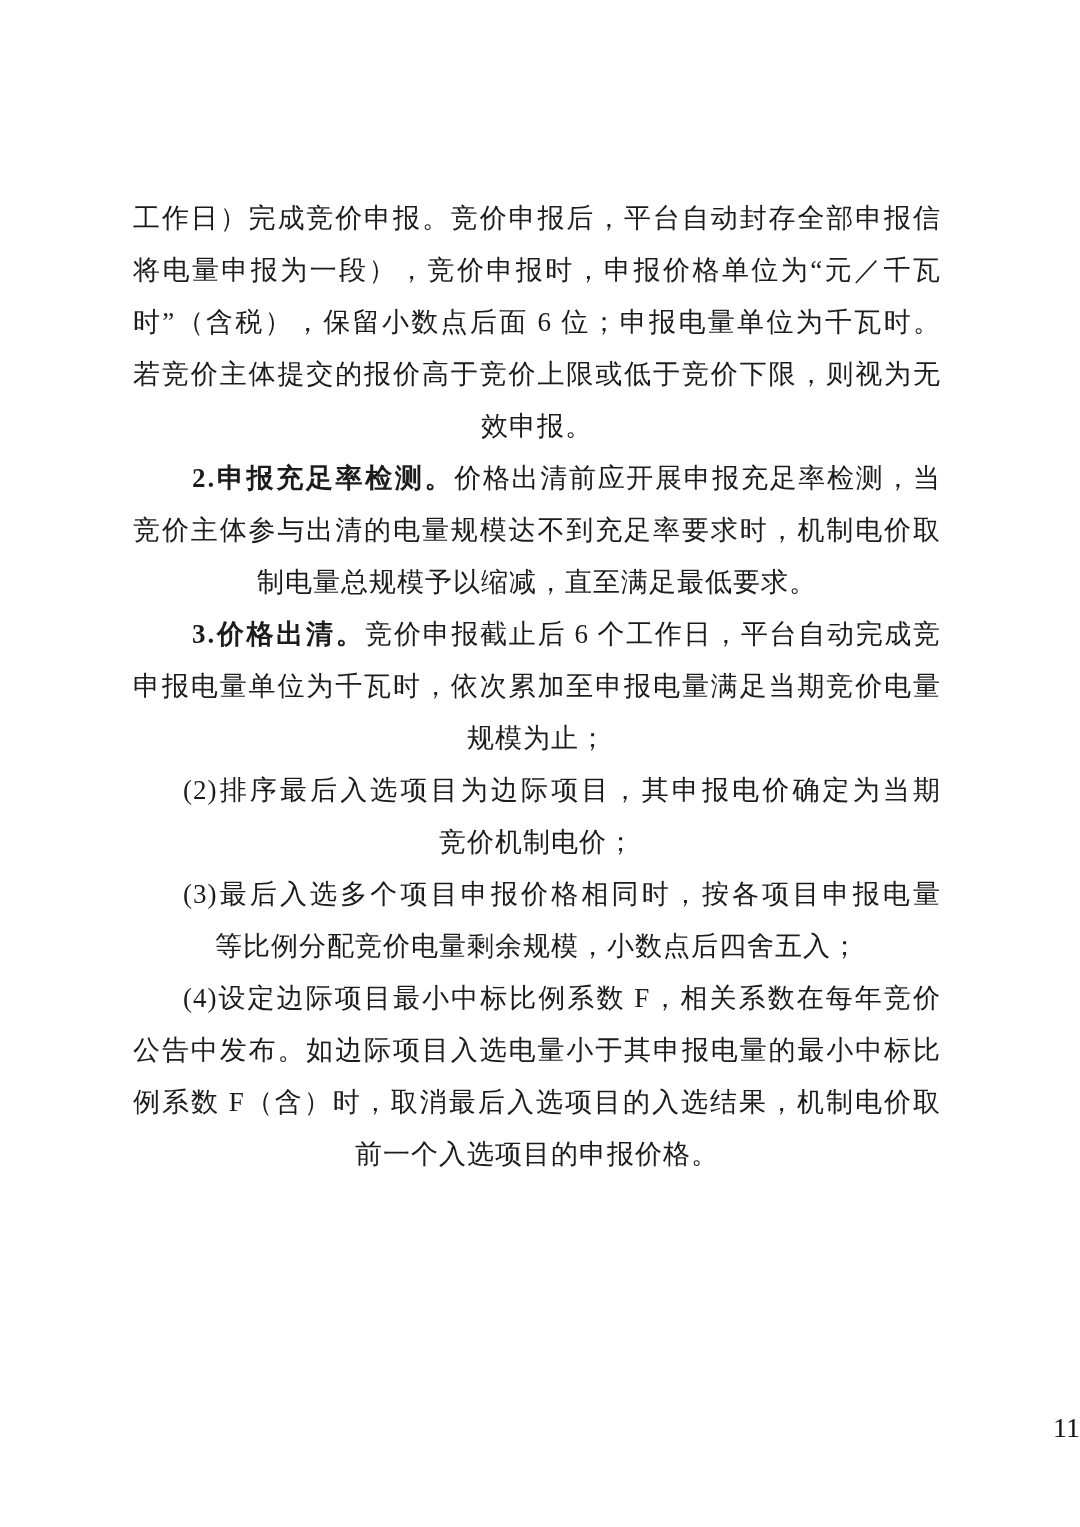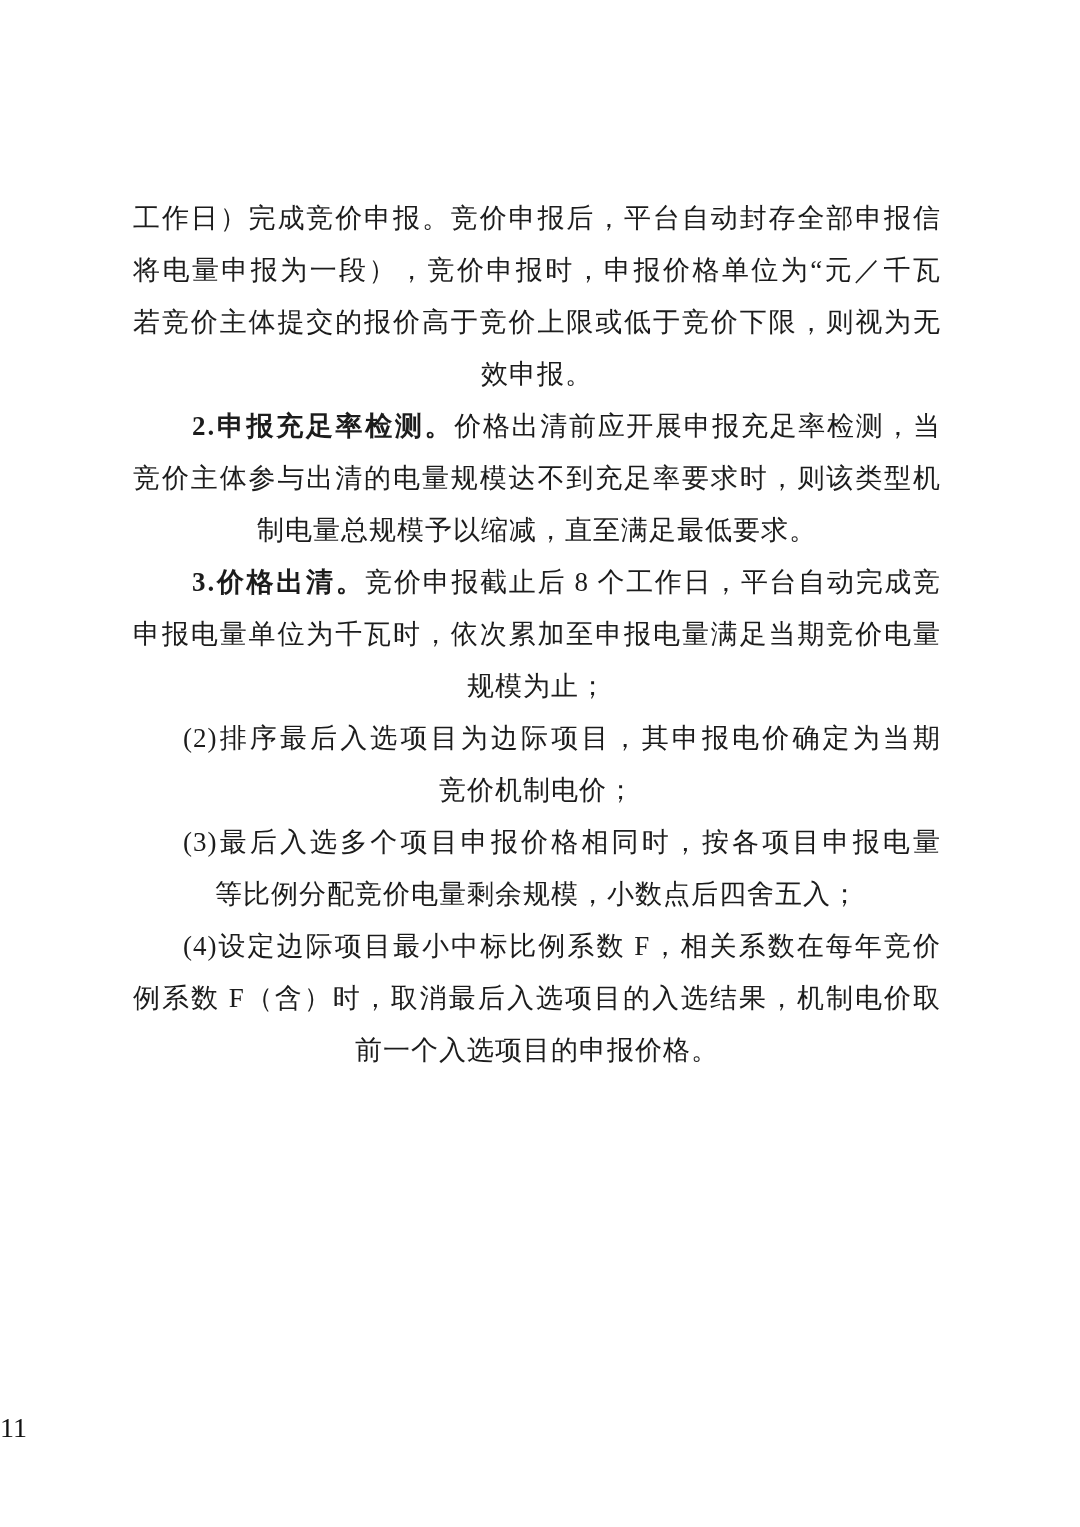--- a/index.html
+++ b/index.html
@@ -45,42 +45,44 @@
     font-weight: 700;
     letter-spacing: 2px;
   }
   .page-num {
     position: absolute;
     top: 1408px;
     left: 0;
     width: 100%;
     height: 40px;
     line-height: 40px;
-    text-align: left;
+    text-align: right;
     font-size: 28px;
     color: #111111;
   }
 </style>
 </head>
 <body>
 
 <div class="page">
   <div class="body-text">
       <div class="line fill"><span>工作日）完成竞价申报。竞价申报后，平台自动封存全部申报信</span></div>
       <div class="line fill"><span>将电量申报为一段），竞价申报时，申报价格单位为“元／千瓦</span></div>
+      <div class="line fill"><span>时”（含税），保留小数点后面 6 位；申报电量单位为千瓦时。</span></div>
       <div class="line fill"><span>若竞价主体提交的报价高于竞价上限或低于竞价下限，则视为无</span></div>
       <div class="line"><span>效申报。</span></div>
       <div class="line fill ind-para"><b>2.申报充足率检测。</b><span>价格出清前应开展申报充足率检测，当</span></div>
-      <div class="line fill"><span>竞价主体参与出清的电量规模达不到充足率要求时，则该类型机</span></div>
+      <div class="line fill"><span>竞价主体参与出清的电量规模达不到充足率要求时，机制电价取</span></div>
       <div class="line"><span>制电量总规模予以缩减，直至满足最低要求。</span></div>
-      <div class="line fill ind-para"><b>3.价格出清。</b><span>竞价申报截止后 8 个工作日，平台自动完成竞</span></div>
+      <div class="line fill ind-para"><b>3.价格出清。</b><span>竞价申报截止后 6 个工作日，平台自动完成竞</span></div>
       <div class="line fill"><span>申报电量单位为千瓦时，依次累加至申报电量满足当期竞价电量</span></div>
       <div class="line"><span>规模为止；</span></div>
       <div class="line fill ind-item"><span>(2)排序最后入选项目为边际项目，其申报电价确定为当期</span></div>
       <div class="line"><span>竞价机制电价；</span></div>
       <div class="line fill ind-item"><span>(3)最后入选多个项目申报价格相同时，按各项目申报电量</span></div>
       <div class="line"><span>等比例分配竞价电量剩余规模，小数点后四舍五入；</span></div>
       <div class="line fill ind-item"><span>(4)设定边际项目最小中标比例系数 F，相关系数在每年竞价</span></div>
+      <div class="line fill"><span>公告中发布。如边际项目入选电量小于其申报电量的最小中标比</span></div>
       <div class="line fill"><span>例系数 F（含）时，取消最后入选项目的入选结果，机制电价取</span></div>
       <div class="line"><span>前一个入选项目的申报价格。</span></div>
     </div>
   <div class="page-num">11</div>
 </div>
 
 </body></html>

